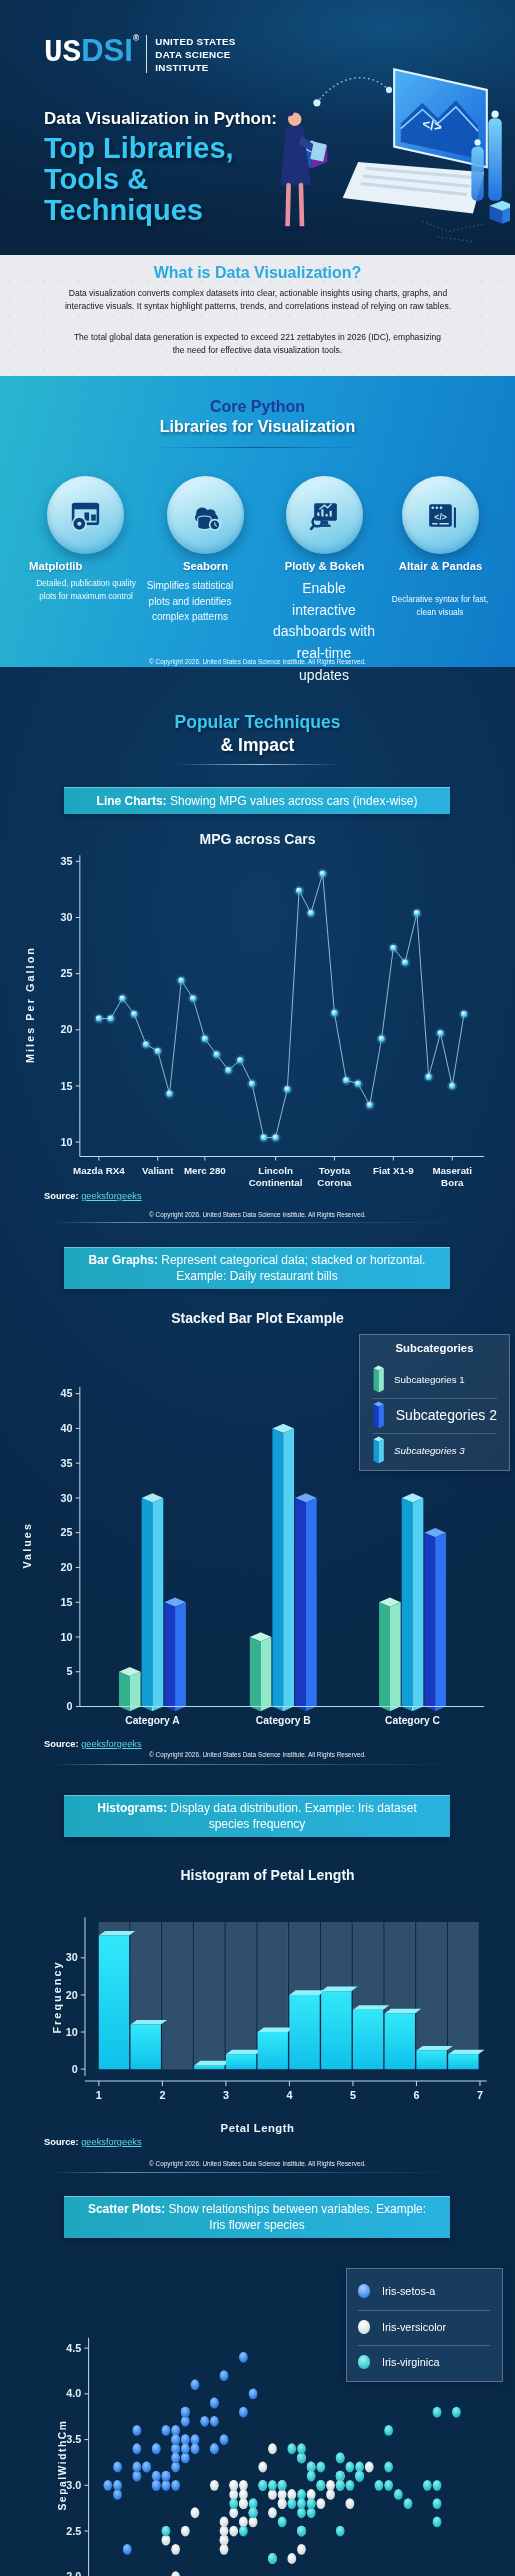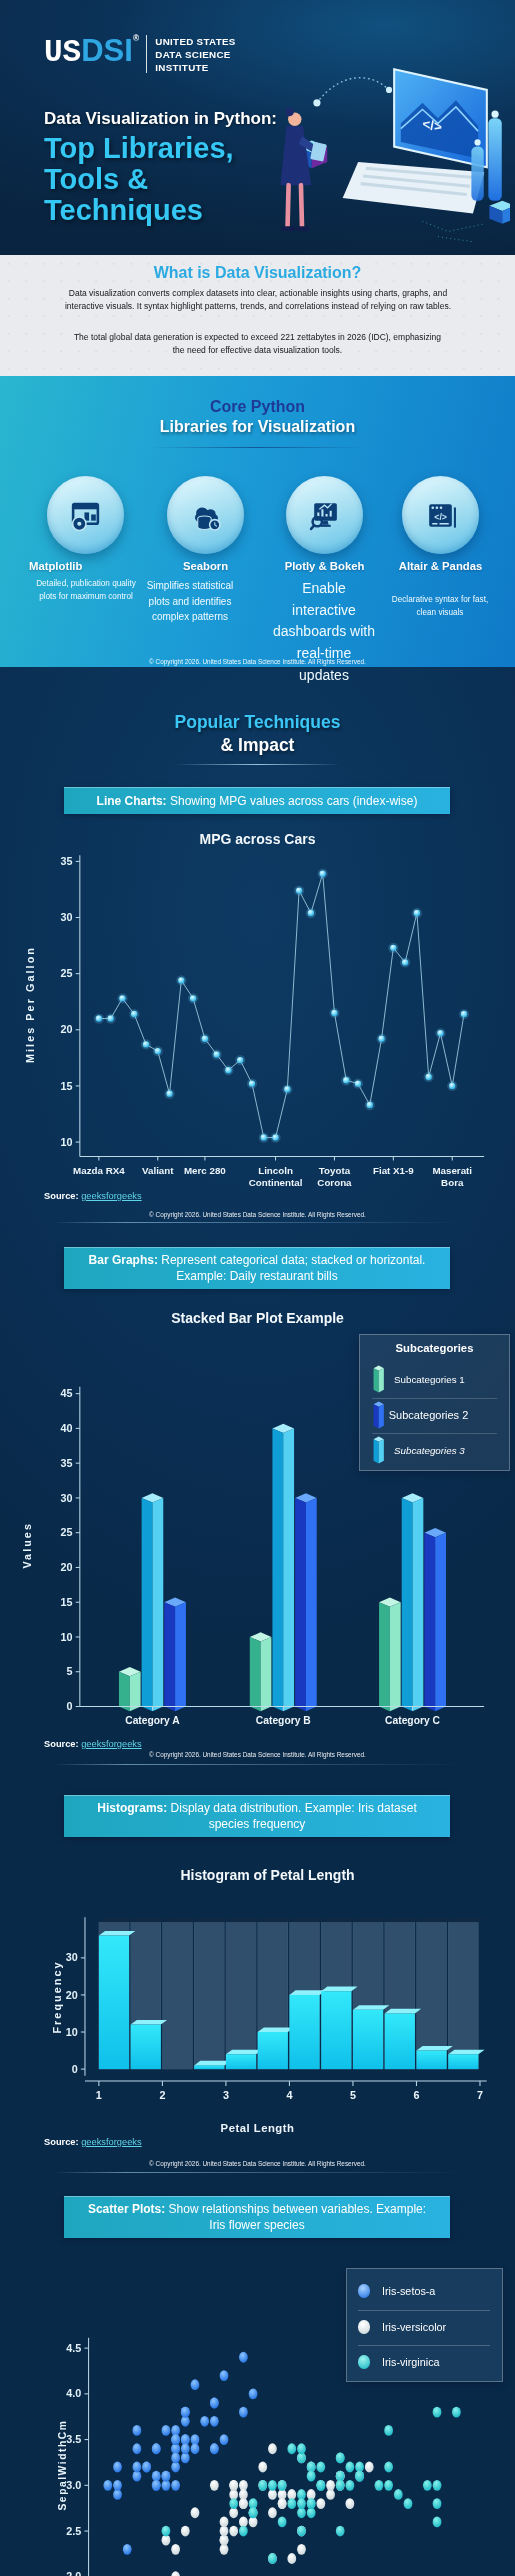--- a/index.html
+++ b/index.html
@@ -303,21 +303,21 @@
           <polygon points="13,13 23,8 23,50 13,55" fill="#8fe9c9"></polygon>
         </svg>
         <span style="color: rgb(255, 255, 255); font-size: 9.8px; margin-left: 8.2px;">Subcategories 1</span>
       </div>
       <div style="position: absolute; left: 12.4px; top: 63px; width: 125px; height: 32px; display: flex; align-items: center; border-top: 0.5px solid rgba(255, 255, 255, 0.18);">
         <svg width="13.4" height="30" viewBox="0 0 26 58">
           <polygon points="3,8 13,3 23,8 13,13" fill="#6aa8fa"></polygon>
           <polygon points="3,8 13,13 13,55 3,50" fill="#1939c0"></polygon>
           <polygon points="13,13 23,8 23,50 13,55" fill="#2f71f2"></polygon>
         </svg>
-        <span style="color: rgb(255, 255, 255); font-size: 11px; margin-left: 3px;">Subcategories 2</span>
+        <span style="color: rgb(255, 255, 255); font-size: 14px; margin-left: 10px;">Subcategories 2</span>
       </div>
       <div style="position: absolute; left: 12.4px; top: 98px; width: 125px; height: 32px; display: flex; align-items: center; border-top: 0.5px solid rgba(255, 255, 255, 0.18);">
         <svg width="13.4" height="30" viewBox="0 0 26 58">
           <polygon points="3,8 13,3 23,8 13,13" fill="#a7ecfb"></polygon>
           <polygon points="3,8 13,13 13,55 3,50" fill="#0f9fd6"></polygon>
           <polygon points="13,13 23,8 23,50 13,55" fill="#54d0f2"></polygon>
         </svg>
         <span style="color: rgb(255, 255, 255); font-size: 9.8px; margin-left: 8.2px; font-style: italic;">Subcategories 3</span>
       </div>
     </div>

